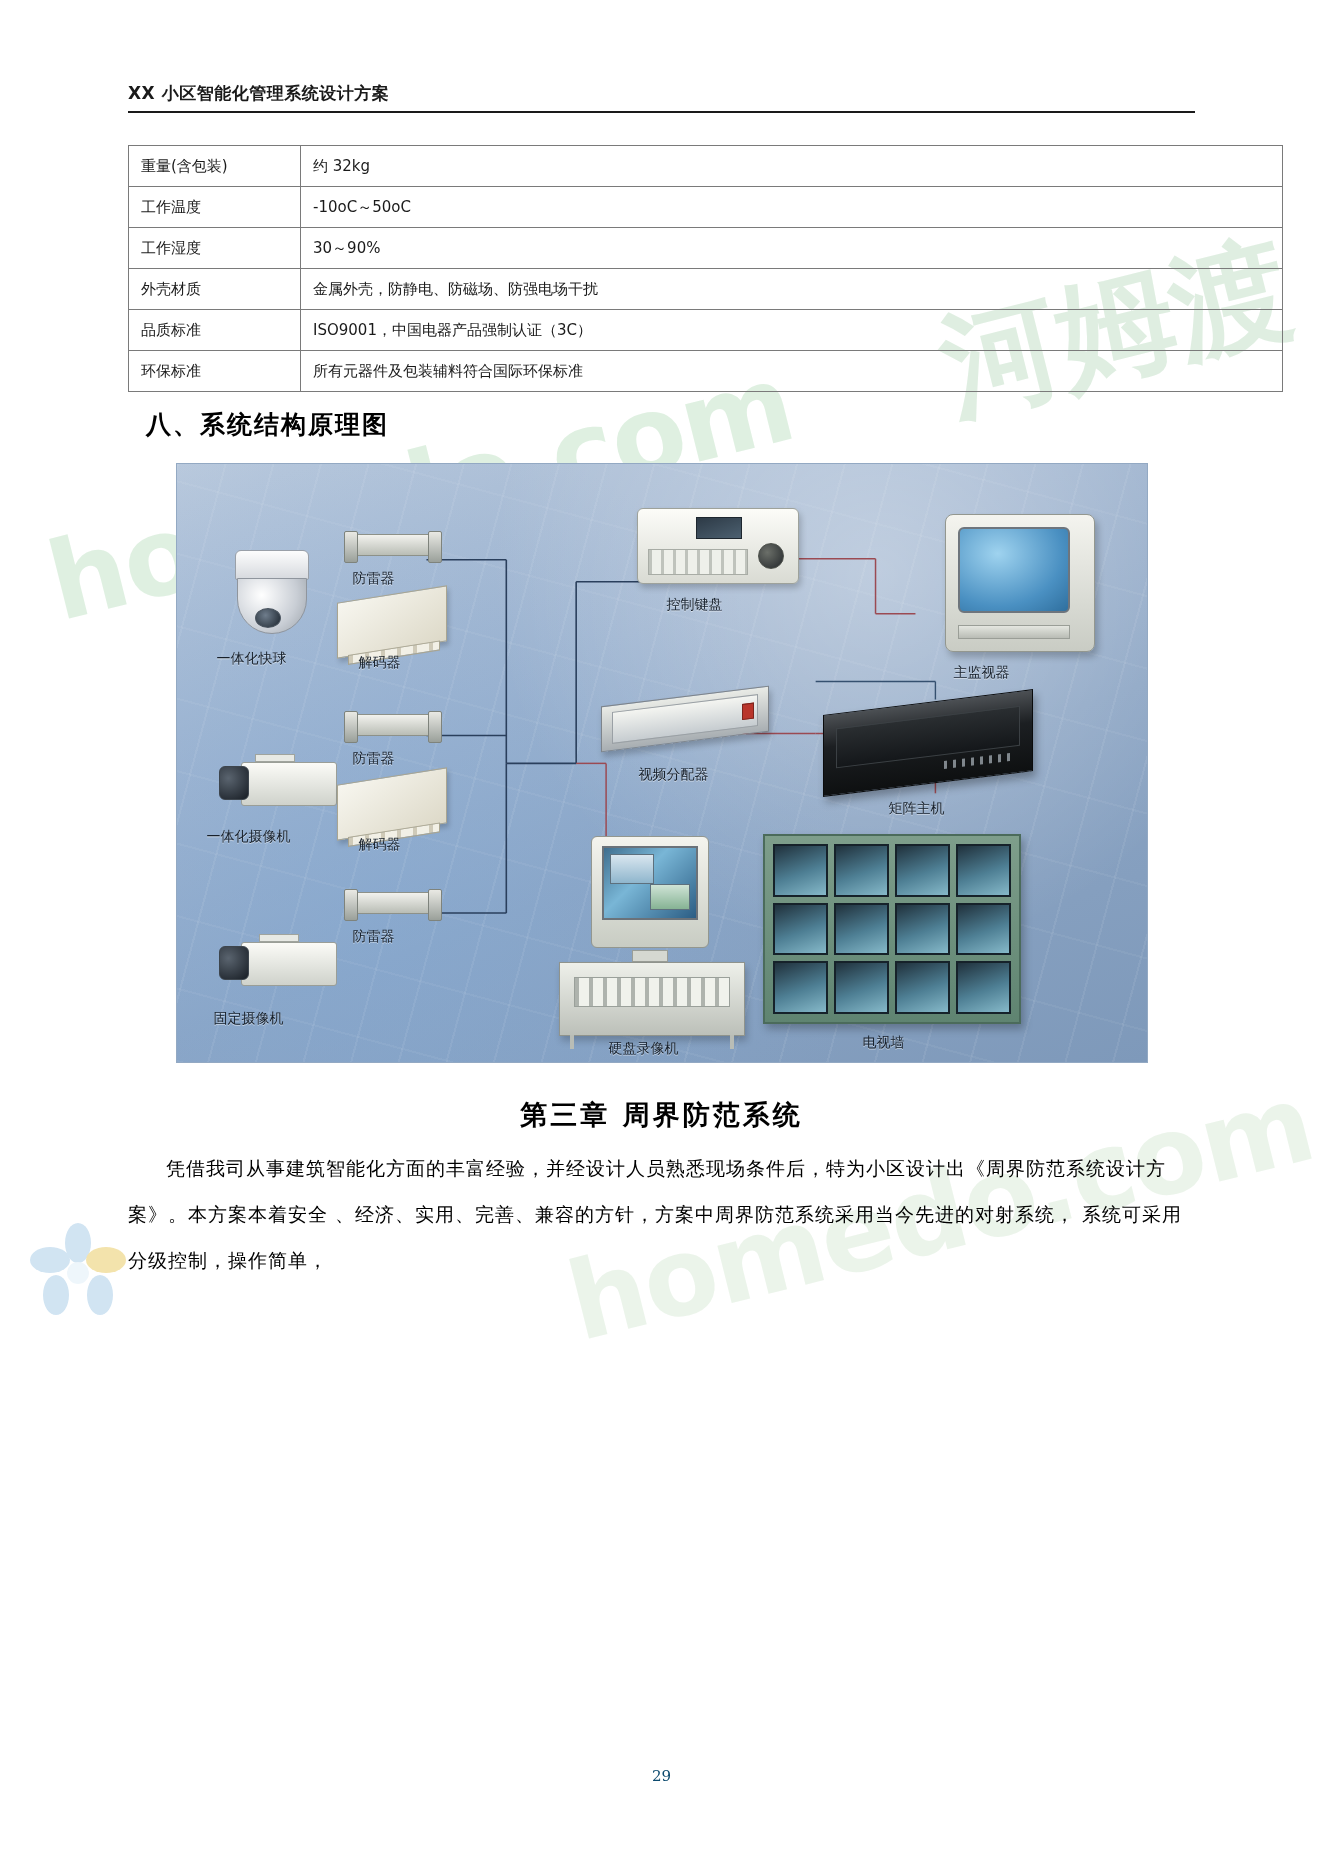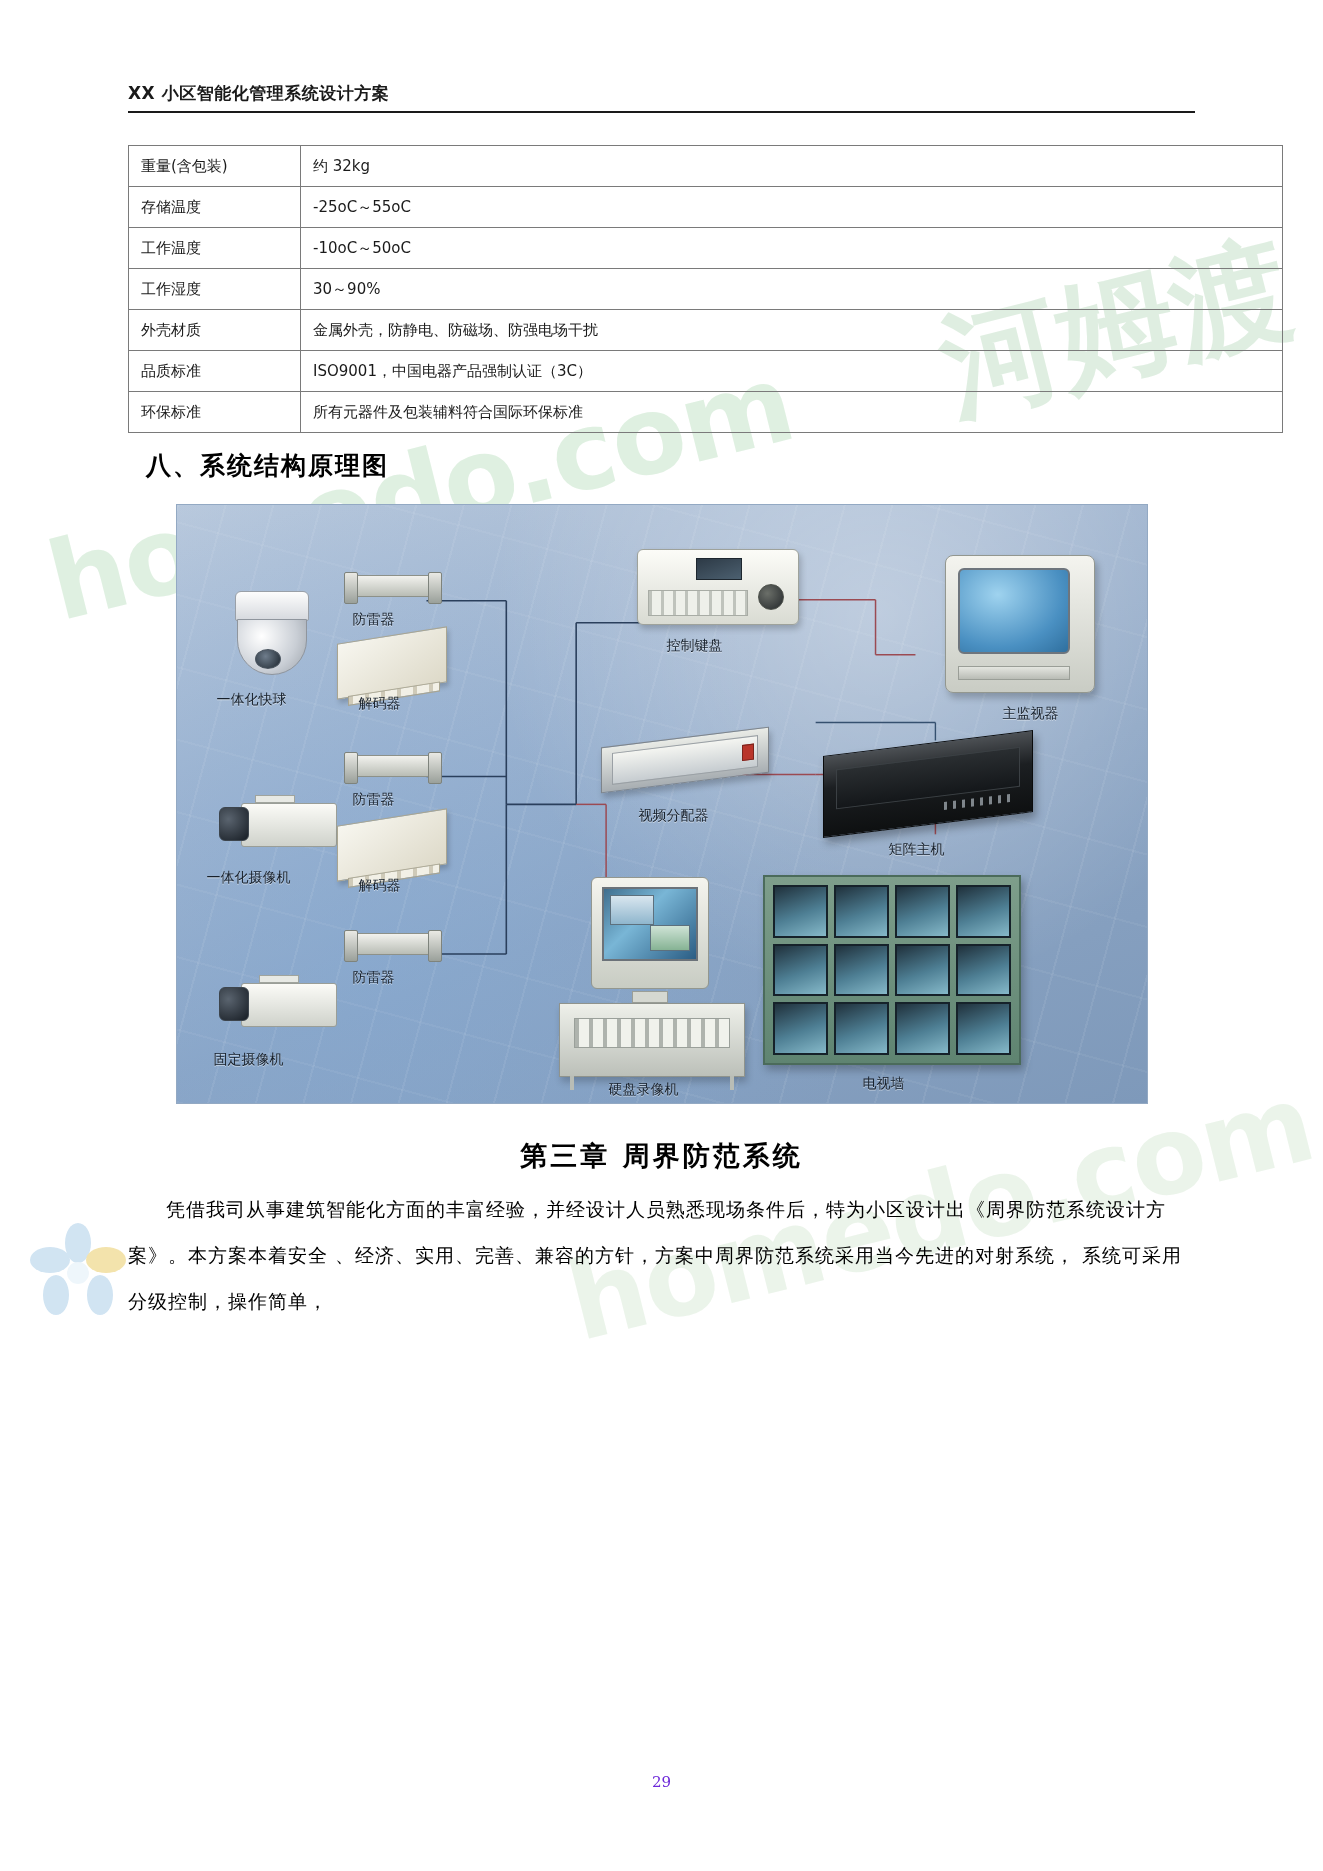--- a/index.html
+++ b/index.html
@@ -125,24 +125,24 @@
     line-height: 46px;
     margin: 12px 0 0 0;
     text-indent: 38px;
     letter-spacing: 1px;
     font-family: "DejaVu Serif", "Liberation Serif", serif;
     color: #000;
   }
   .footer-page {
     position: absolute;
     left: 0; right: 0;
-    bottom: 80px;
+    bottom: 86px;
     text-align: center;
     font-size: 15px;
-    color: #6d28d9;
+    color: #0c4a6e;
     font-family: "DejaVu Serif", "Liberation Serif", serif;
   }
 
   
   .figure {
     position: relative;
     width: 972px;
     height: 600px;
     margin: 22px auto 0 auto;
     background:
@@ -428,24 +428,20 @@
 
 <div class="page">
 
   <div class="header">XX 小区智能化管理系统设计方案</div>
 
   <table class="spec">
     <tbody>
       <tr>
         <td class="k">重量(含包装)</td>
         <td>约 32kg</td>
-      </tr>
-      <tr>
-        <td class="k">存储温度</td>
-        <td>-25oC～55oC</td>
       </tr>
       <tr>
         <td class="k">工作温度</td>
         <td>-10oC～50oC</td>
       </tr>
       <tr>
         <td class="k">工作湿度</td>
         <td>30～90%</td>
       </tr>
       <tr>
@@ -551,21 +547,21 @@
       <div class="screen"></div>
       <div class="keys"></div>
       <div class="joy"></div>
     </div>
     <div class="lbl" style="left:490px; top:132px;">控制键盘</div>
 
     <div class="crt" style="left:768px; top:50px;">
       <div class="glass"></div>
       <div class="strip"></div>
     </div>
-    <div class="lbl" style="left:826px; top:200px;">主监视器</div>
+    <div class="lbl" style="left:777px; top:200px;">主监视器</div>
 
     <div class="distributor" style="left:424px; top:232px;">
       <div class="face"></div>
       <div class="led"></div>
     </div>
     <div class="lbl" style="left:462px; top:302px;">视频分配器</div>
 
     <div class="matrix" style="left:646px; top:238px;">
       <div class="panel"></div>
       <div class="dots"></div>

